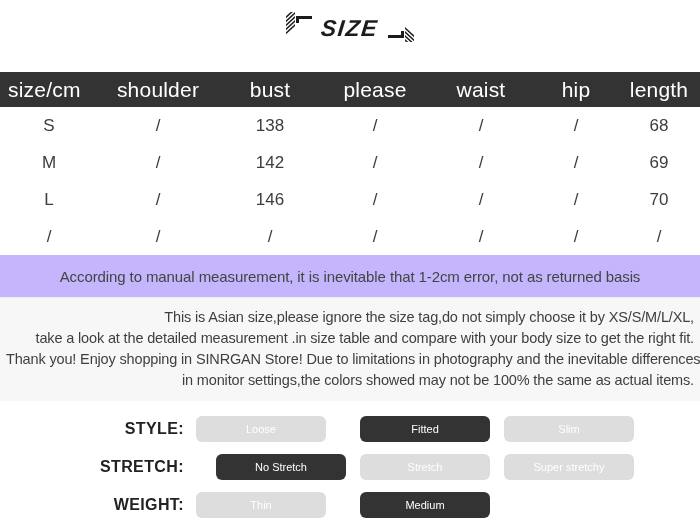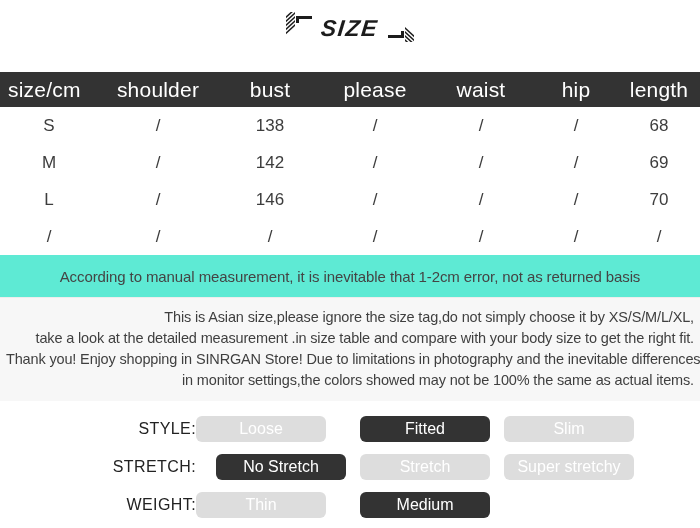--- a/index.html
+++ b/index.html
@@ -81,21 +81,21 @@
   .col-waist  { width: 106px; }
   .col-hip    { width: 84px; }
   .col-length { width: 82px; }
 
   
   .note-line {
     height: 42px;
     display: flex;
     align-items: center;
     justify-content: center;
-    background: #5eead4;
+    background: #c4b5fd;
     font-size: 15px;
     color: #444444;
     letter-spacing: -0.1px;
   }
 
   
   .info-panel {
     background: #f7f7f7;
     border-top: 1px solid #ededed;
     padding: 9px 6px 10px 6px;
@@ -116,32 +116,34 @@
     padding-top: 9px;
   }
   .attr-row {
     display: flex;
     align-items: center;
     height: 38px;
   }
   .attr-label {
     width: 196px;
     text-align: right;
+    padding-right: 12px;
     box-sizing: border-box;
     font-size: 16px;
     color: #222222;
     letter-spacing: 0.4px;
+    font-weight: bold;
   }
   .pill {
     width: 130px;
     height: 26px;
     line-height: 26px;
     border-radius: 6px;
     text-align: center;
-    font-size: 16px;
+    font-size: 11px;
     margin-right: 14px;
     color: #ffffff;
     user-select: none;
     white-space: nowrap;
     overflow: hidden;
   }
   .pill.off {
     background: #dddddd;
   }
   .pill.on {

